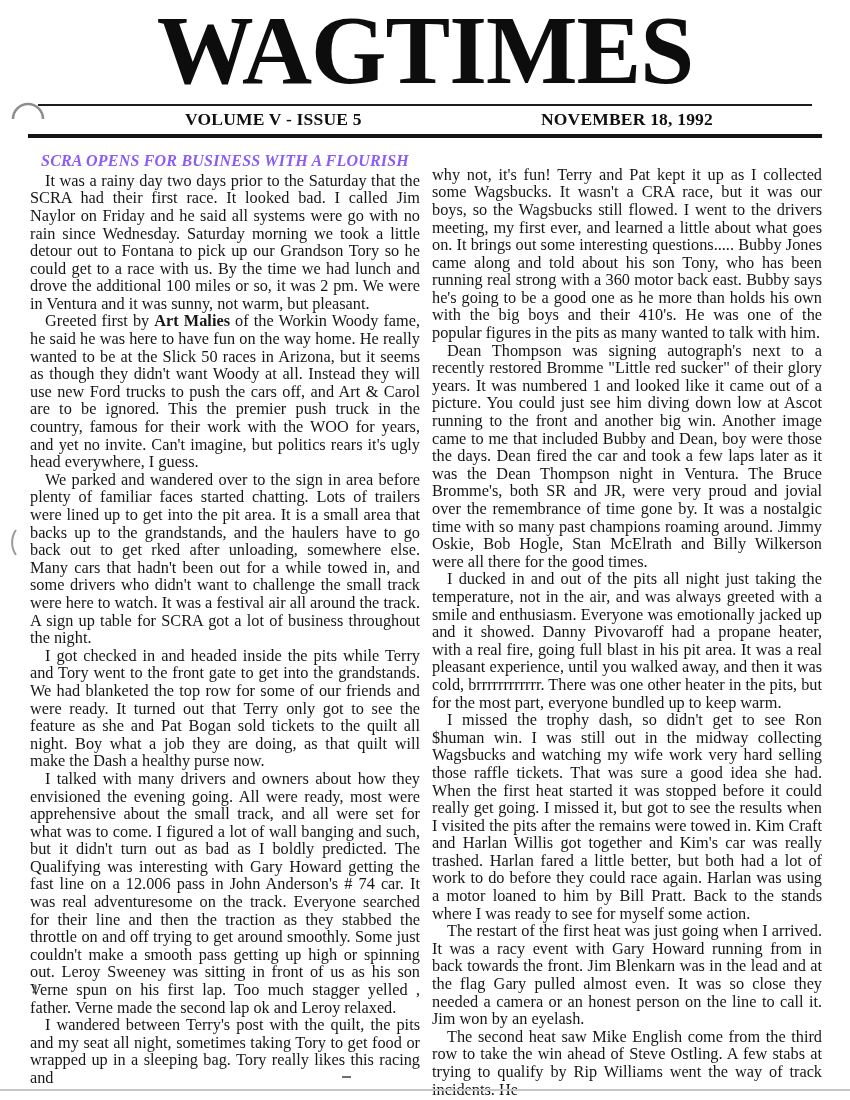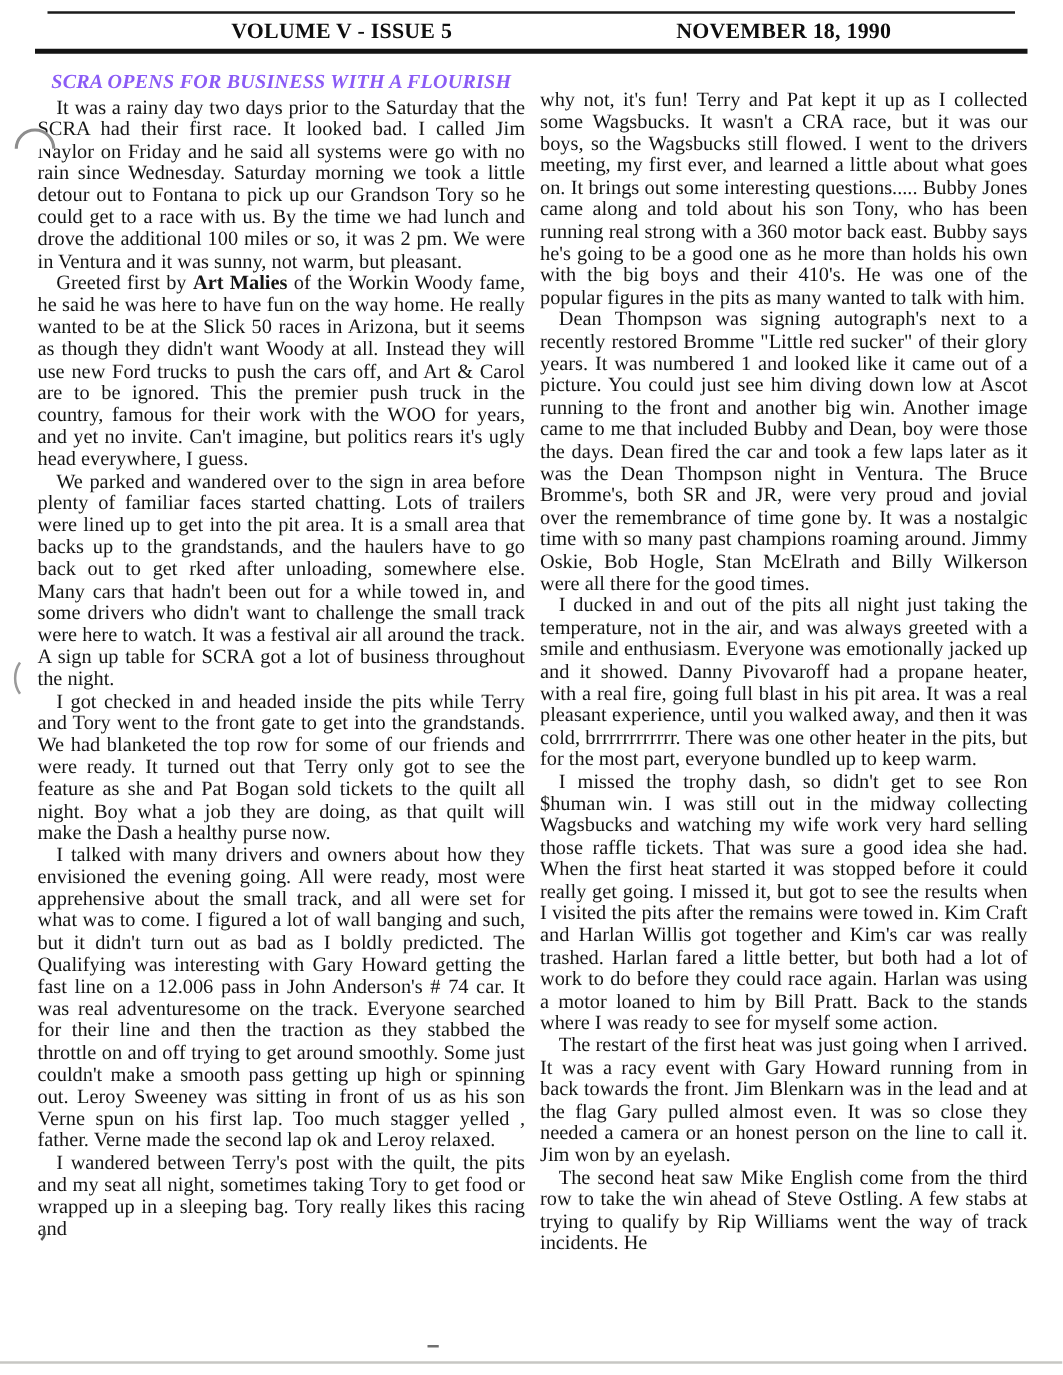--- a/index.html
+++ b/index.html
@@ -84,24 +84,25 @@
     height: 1.5px;
     background: #c7c7c4;
   }
 </style>
 </head>
 <body>
 
 <div class="page">
 
   <header>
+    <h1 class="masthead-title">WAGTIMES</h1>
     <div class="rule-thin"></div>
     <div class="masthead-row">
       <span>VOLUME V  - ISSUE 5</span>
-      <span>NOVEMBER 18,  1990</span>
+      <span>NOVEMBER 18,  1992</span>
     </div>
     <div class="rule-thick"></div>
   </header>
 
   <div class="columns">
     <div class="col" id="col-left">
       <h2 class="headline">SCRA OPENS FOR BUSINESS WITH A FLOURISH</h2>
     <p><span>It was a rainy day two days prior to the Saturday that the SCRA had their first race. It looked bad. I called Jim Naylor on Friday and he said all systems were go with no rain since Wednesday. Saturday morning we took a little detour out to Fontana to pick up our Grandson Tory so he could get to a race with us. By the time we had lunch and drove the additional 100 miles or so, it was 2 pm. We were in Ventura and it was sunny, not warm, but pleasant.</span></p>
         <p><span>Greeted first by </span><span class="bold">Art Malies</span><span> of the Workin Woody fame, he said he was here to have fun on the way home. He really wanted to be at the Slick 50 races in Arizona, but it seems as though they didn't want Woody at all. Instead they will use new Ford trucks to push the cars off, and Art &amp; Carol are to be ignored. This the premier push truck in the country, famous for their work with the WOO for years, and yet no invite. Can't imagine, but politics rears it's ugly head everywhere, I guess.</span></p>
         <p><span>We parked and wandered over to the sign in area before plenty of familiar faces started chatting. Lots of trailers were lined up to get into the pit area. It is a small area that backs up to the grandstands, and the haulers have to go back out to get rked after unloading, somewhere else. Many cars that hadn't been out for a while towed in, and some drivers who didn't want to challenge the small track were here to watch. It was a festival air all around the track. A sign up table for SCRA got a lot of business throughout the night.</span></p>

